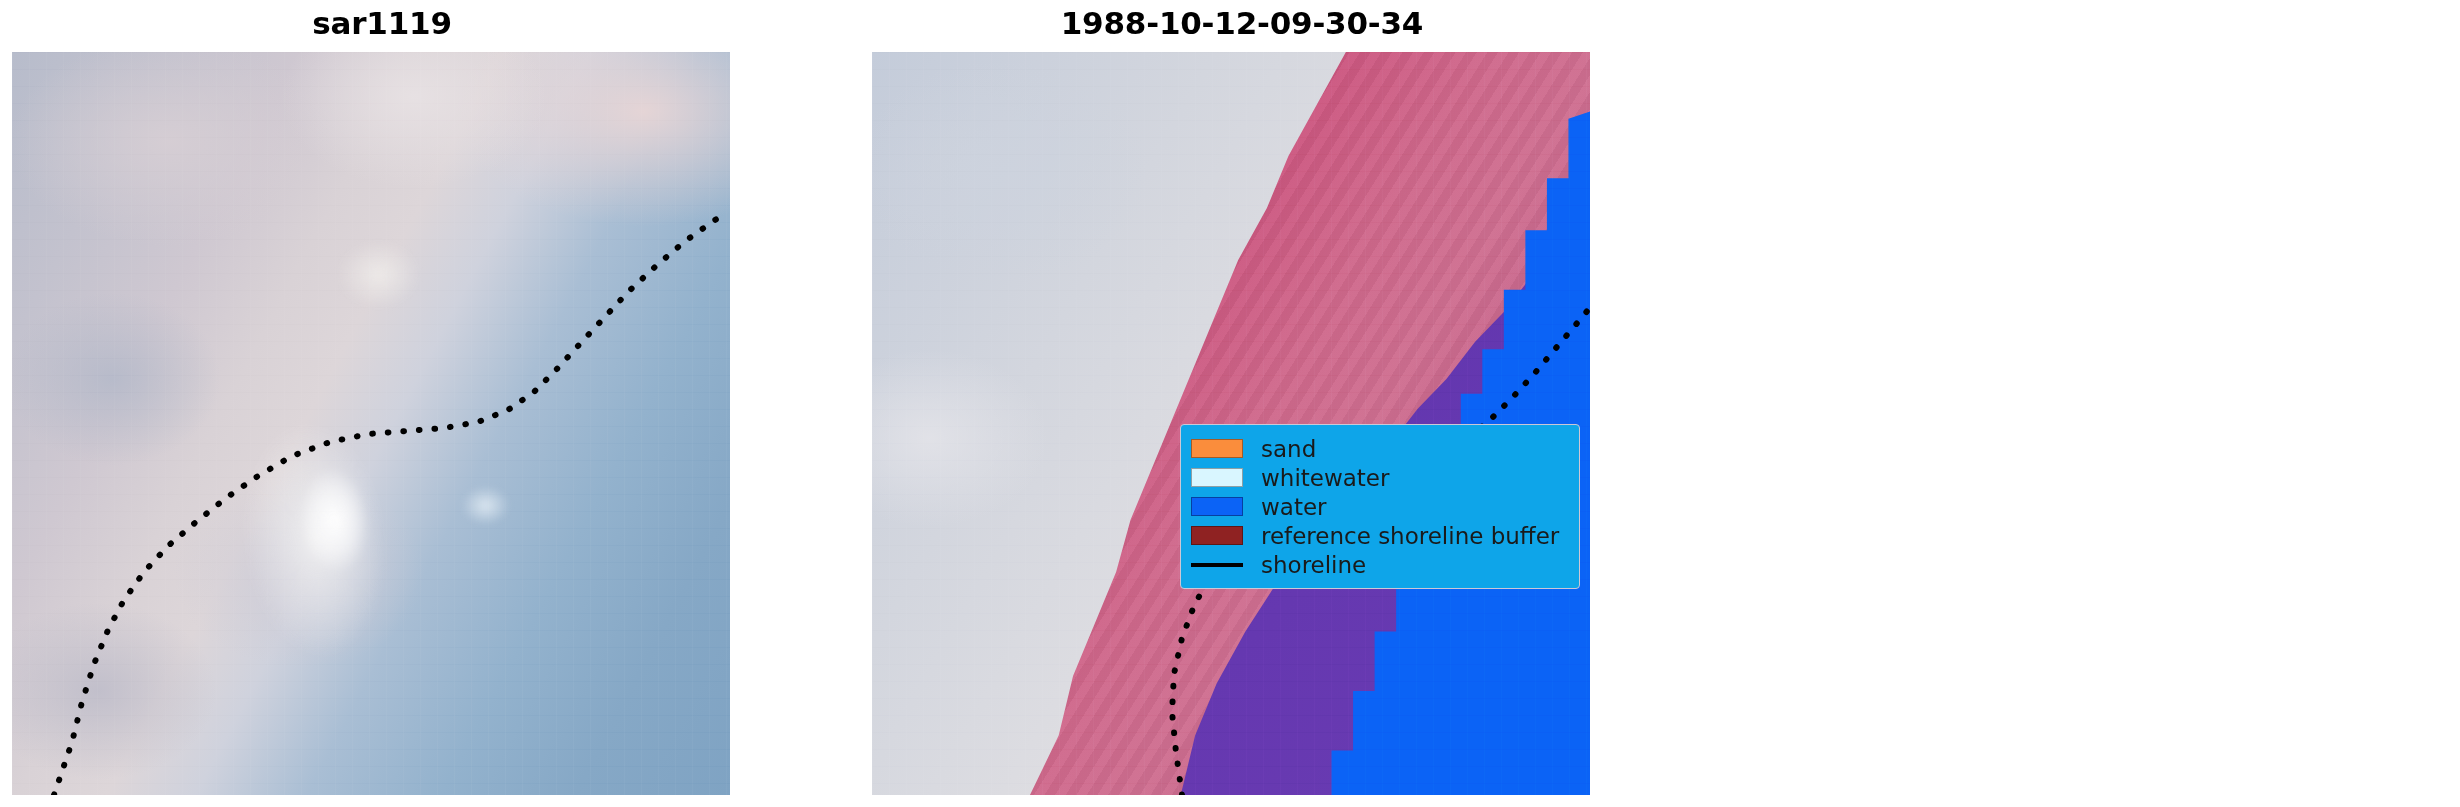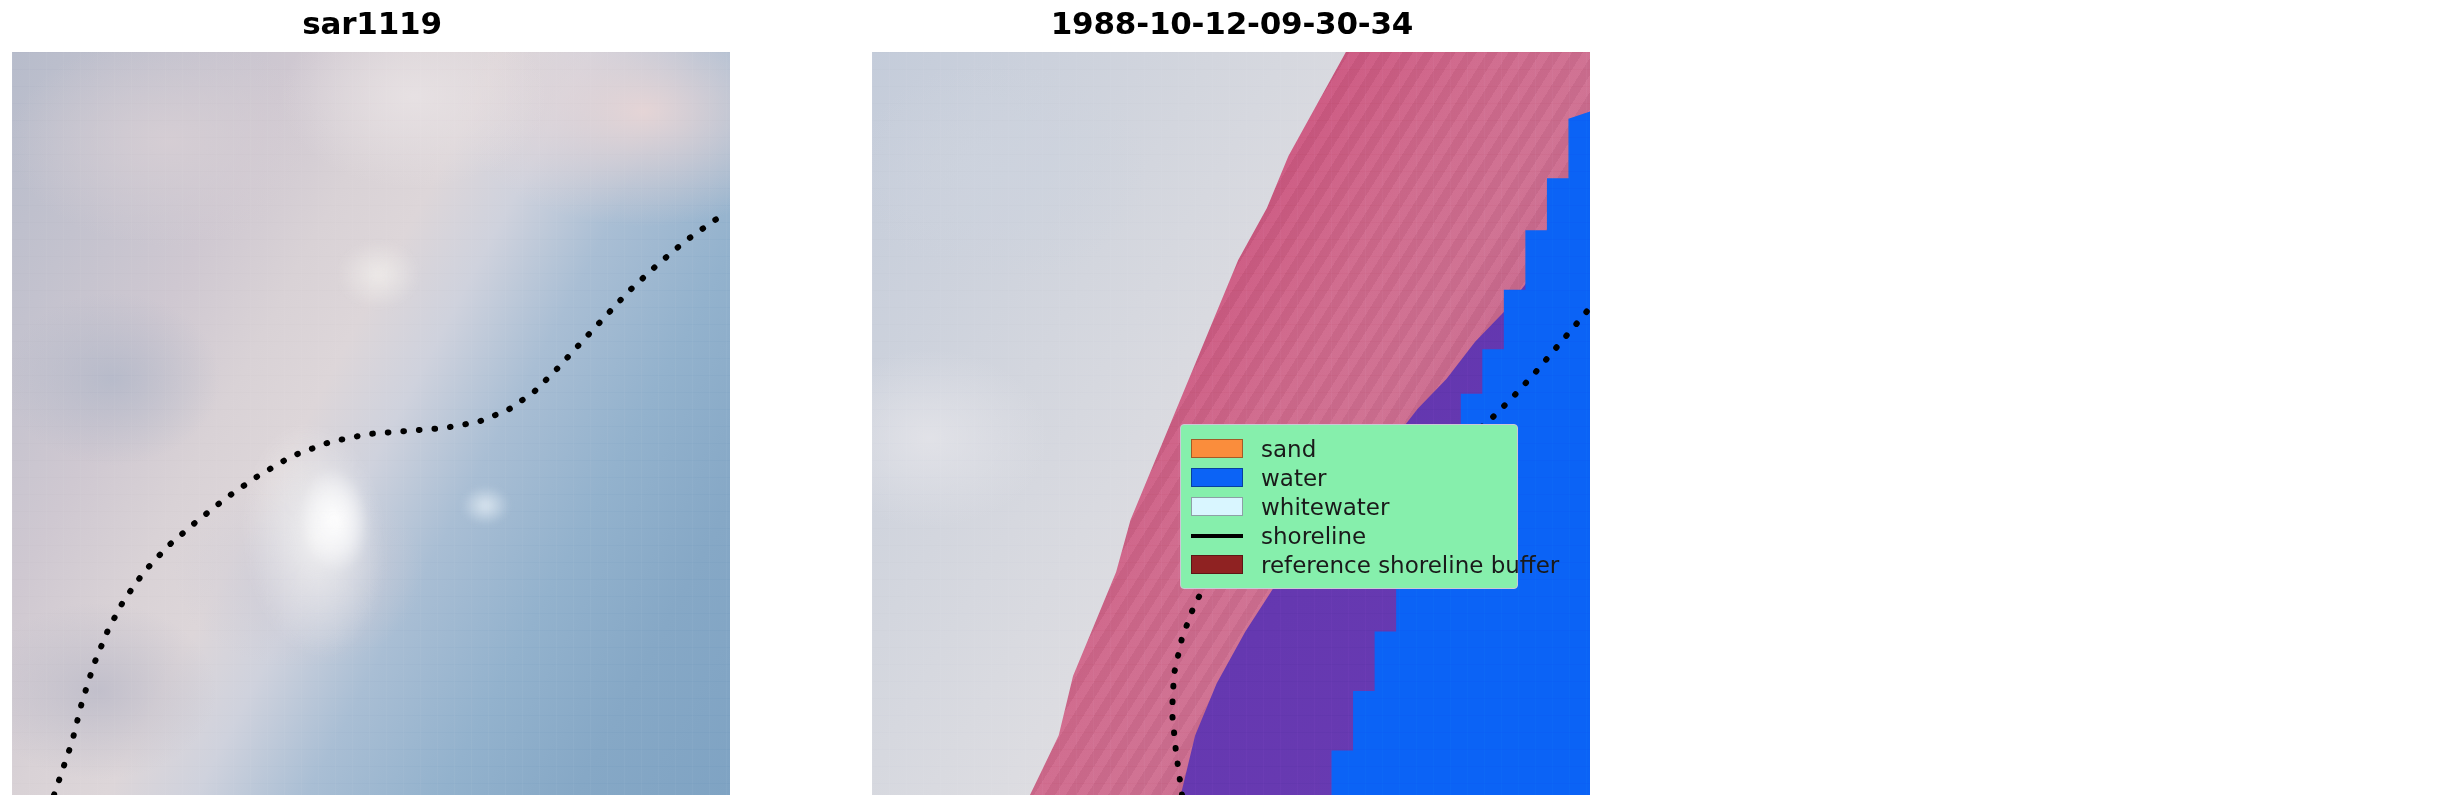--- a/index.html
+++ b/index.html
@@ -10,20 +10,21 @@
   }
   .figure{
     position:relative;
     width:2460px;height:807px;
     background:#ffffff;
   }
   .panel{
     position:absolute;
     top:0;
     height:807px;
+    padding-left:20px;
   }
   .panel-title{
     position:absolute;
     top:6px;
     left:0;
     width:100%;
     text-align:center;
     font-size:31px;
     font-weight:bold;
     color:#000000;
@@ -198,22 +199,22 @@
     stroke-width:6;
     stroke-linecap:round;
     stroke-dasharray:0.6 15;
   }
 
   
   .legend{
     position:absolute;
     left:308px;
     top:372px;
-    width:338px;
-    background:#86efac;
+    width:400px;
+    background:#0ea5e9;
     border:1px solid #ccc7d6;
     border-radius:4px;
     padding:9px 12px 9px 10px;
     box-sizing:border-box;
   }
   .legend-row{
     display:flex;
     align-items:center;
     height:29px;
   }
@@ -289,33 +290,33 @@
                  L 506 412 L 540 408 L 570 400 L 596 386 L 618 368 L 640 346
                  L 662 322 L 684 296 L 706 270 L 716 258"></path>
       </svg>
 
       <div class="legend">
         <div class="legend-row">
           <span class="legend-swatch" style="background:#fa8d3c"></span>
           <span class="legend-label">sand</span>
         </div>
         <div class="legend-row">
+          <span class="legend-swatch" style="background:#d9f6ff"></span>
+          <span class="legend-label">whitewater</span>
+        </div>
+        <div class="legend-row">
           <span class="legend-swatch" style="background:#0b63f6"></span>
           <span class="legend-label">water</span>
         </div>
         <div class="legend-row">
-          <span class="legend-swatch" style="background:#d9f6ff"></span>
-          <span class="legend-label">whitewater</span>
+          <span class="legend-swatch" style="background:#8f2222"></span>
+          <span class="legend-label">reference shoreline buffer</span>
         </div>
         <div class="legend-row">
           <span class="legend-swatch line-swatch"></span>
           <span class="legend-label">shoreline</span>
-        </div>
-        <div class="legend-row">
-          <span class="legend-swatch" style="background:#8f2222"></span>
-          <span class="legend-label">reference shoreline buffer</span>
         </div>
       </div>
     </div>
   </div>
 
 
 </div>
 
 </body></html>

